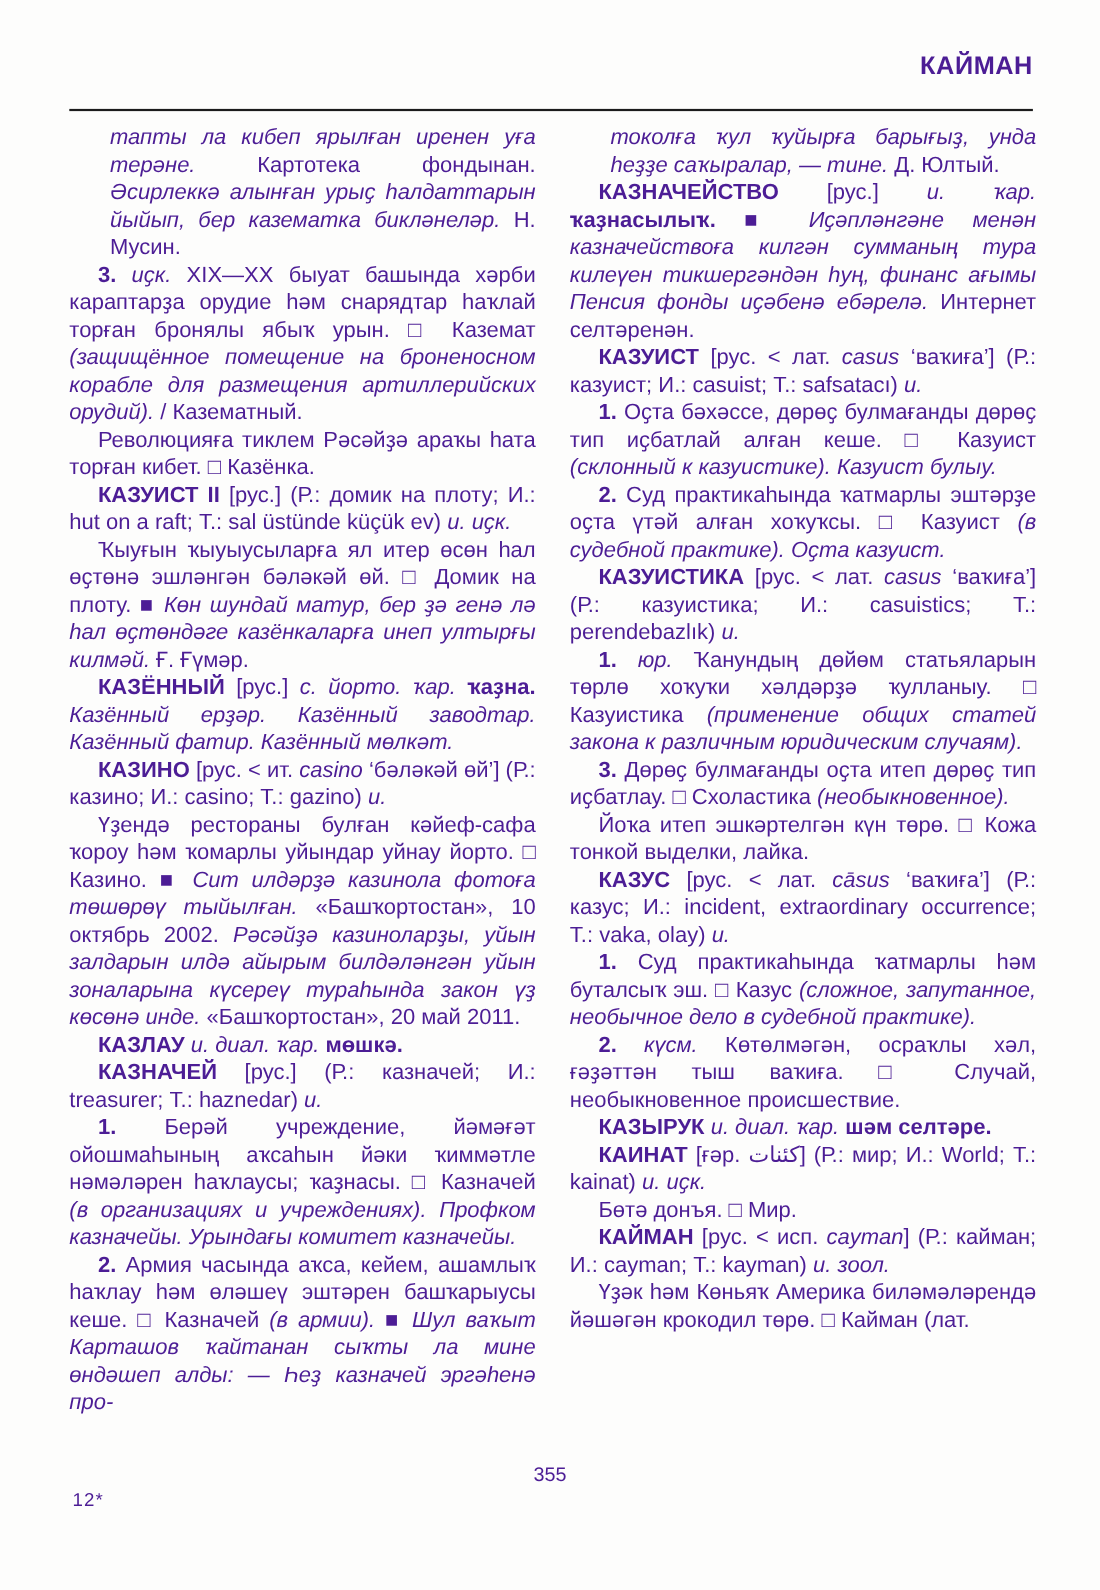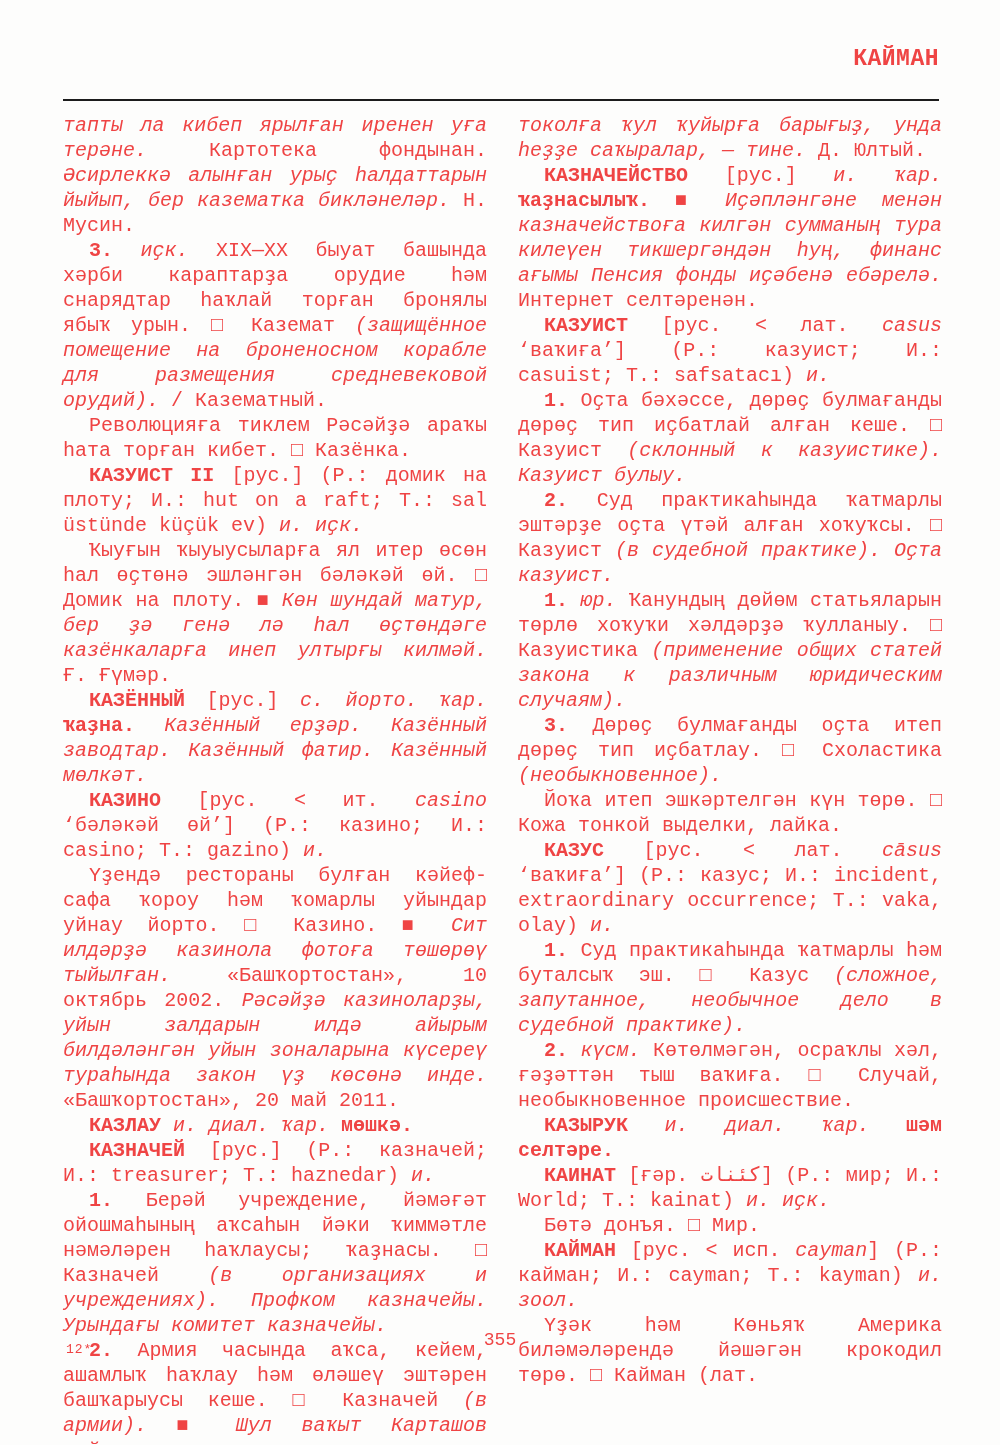--- a/index.html
+++ b/index.html
@@ -5,22 +5,22 @@
   html, body {
     margin: 0;
     padding: 0;
     background: #ffffff;
   }
   .page {
     position: relative;
     width: 1000px;
     height: 1445px;
     background: #fdfdfc;
-    font-family: Liberation Mono, monospace;
-    color: #ef4444;
+    font-family: Liberation Sans, sans-serif;
+    color: #4c1d95;
     overflow: hidden;
   }
   .page-header {
     position: absolute;
     top: 46px;
     left: 63px;
     width: 876px;
     text-align: right;
   }
   .page-header .title {
@@ -48,36 +48,37 @@
     font-size: 20px;
     line-height: 25px;
     text-align: justify;
   }
   .col p {
     margin: 0;
     text-indent: 26px;
   }
   .col p.noindent {
     text-indent: 0;
+    margin-left: 37px;
   }
   .seg-b  { font-weight: bold; }
   .seg-i  { font-style: italic; }
   .seg-r  { }
   .page-footer {
     position: absolute;
     top: 1330px;
     left: 0;
     width: 1000px;
     height: 30px;
   }
   .signature-mark {
     position: absolute;
     left: 66px;
-    top: 12px;
-    font-size: 13px;
+    top: 24px;
+    font-size: 17px;
     letter-spacing: 1px;
   }
   .page-number {
     position: absolute;
     left: 0;
     top: 0;
     width: 100%;
     text-align: center;
     font-size: 18px;
   }
@@ -89,38 +90,39 @@
 
   <div class="page-header">
     <span class="title">КАЙМАН</span>
   </div>
 
   <div class="header-rule"></div>
 
   <div class="columns">
     <div class="col" id="col-left">
         <p class="noindent"><span class="seg-i">тапты ла кибеп ярылған иренен уға терәне. </span><span class="seg-r">Картотека фондынан. </span><span class="seg-i">Әсирлеккә алынған урыҫ һалдаттарын йыйып, бер казематка бикләнеләр. </span><span class="seg-r">Н. Мусин.</span></p>
-        <p><span class="seg-b">3. </span><span class="seg-i">иҫк. </span><span class="seg-r">XIX—XX быуат башында хәрби караптарҙа орудие һәм снарядтар һаҡлай торған бронялы ябыҡ урын. □ Каземат </span><span class="seg-i">(защищённое помещение на броненосном корабле для размещения средневековой орудий). </span><span class="seg-r">/ Казематный.</span></p>
+        <p><span class="seg-b">3. </span><span class="seg-i">иҫк. </span><span class="seg-r">XIX—XX быуат башында хәрби караптарҙа орудие һәм снарядтар һаҡлай торған бронялы ябыҡ урын. □ Каземат </span><span class="seg-i">(защищённое помещение на броненосном корабле для размещения артиллерийских орудий). </span><span class="seg-r">/ Казематный.</span></p>
         <p><span class="seg-r">Революцияға тиклем Рәсәйҙә араҡы һата торған кибет. □ Казёнка.</span></p>
         <p><span class="seg-b">КАЗУИСТ II </span><span class="seg-r">[рус.] (Р.: домик на плоту; И.: hut on a raft; Т.: sal üstünde küçük ev) </span><span class="seg-i">и. иҫк.</span></p>
         <p><span class="seg-r">Ҡыуғын ҡыуыусыларға ял итер өсөн һал өҫтөнә эшләнгән бәләкәй өй. □ Домик на плоту. ■ </span><span class="seg-i">Көн шундай матур, бер ҙә генә лә һал өҫтөндәге казёнкаларға инеп ултырғы килмәй. </span><span class="seg-r">Ғ. Ғүмәр.</span></p>
         <p><span class="seg-b">КАЗЁННЫЙ </span><span class="seg-r">[рус.] </span><span class="seg-i">с. йорто. ҡар. </span><span class="seg-b">ҡаҙна. </span><span class="seg-i">Казённый ерҙәр. Казённый заводтар. Казённый фатир. Казённый мөлкәт.</span></p>
         <p><span class="seg-b">КАЗИНО </span><span class="seg-r">[рус. &lt; ит. </span><span class="seg-i">casino </span><span class="seg-r">‘бәләкәй өй’] (Р.: казино; И.: casino; Т.: gazino) </span><span class="seg-i">и.</span></p>
         <p><span class="seg-r">Үҙендә рестораны булған кәйеф-сафа ҡороу һәм ҡомарлы уйындар уйнау йорто. □ Казино. ■ </span><span class="seg-i">Сит илдәрҙә казинола фотоға төшөрөү тыйылған. </span><span class="seg-r">«Башҡортостан», 10 октябрь 2002. </span><span class="seg-i">Рәсәйҙә казиноларҙы, уйын залдарын илдә айырым билдәләнгән уйын зоналарына күсереү тураһында закон үҙ көсөнә инде. </span><span class="seg-r">«Башҡортостан», 20 май 2011.</span></p>
         <p><span class="seg-b">КАЗЛАУ </span><span class="seg-i">и. диал. ҡар. </span><span class="seg-b">мөшкә.</span></p>
         <p><span class="seg-b">КАЗНАЧЕЙ </span><span class="seg-r">[рус.] (Р.: казначей; И.: treasurer; Т.: haznedar) </span><span class="seg-i">и.</span></p>
         <p><span class="seg-b">1. </span><span class="seg-r">Берәй учреждение, йәмәғәт ойошмаһының аҡсаһын йәки ҡиммәтле нәмәләрен һаҡлаусы; ҡаҙнасы. □ Казначей </span><span class="seg-i">(в организациях и учреждениях). Профком казначейы. Урындағы комитет казначейы.</span></p>
         <p><span class="seg-b">2. </span><span class="seg-r">Армия часында аҡса, кейем, ашамлыҡ һаҡлау һәм өләшеү эштәрен башҡарыусы кеше. □ Казначей </span><span class="seg-i">(в армии). </span><span class="seg-r">■ </span><span class="seg-i">Шул ваҡыт Карташов ҡайтанан сыҡты ла мине өндәшеп алды: — Һеҙ казначей эргәһенә про-</span></p>
       </div>
     <div class="col" id="col-right">
         <p class="noindent"><span class="seg-i">токолға ҡул ҡуйырға барығыҙ, унда һеҙҙе саҡыралар, — тине. </span><span class="seg-r">Д. Юлтый.</span></p>
         <p><span class="seg-b">КАЗНАЧЕЙСТВО </span><span class="seg-r">[рус.] </span><span class="seg-i">и. ҡар. </span><span class="seg-b">ҡаҙнасылыҡ. </span><span class="seg-r">■ </span><span class="seg-i">Иҫәпләнгәне менән казначействоға килгән сумманың тура килеүен тикшергәндән һуң, финанс ағымы Пенсия фонды иҫәбенә ебәрелә. </span><span class="seg-r">Интернет селтәренән.</span></p>
         <p><span class="seg-b">КАЗУИСТ </span><span class="seg-r">[рус. &lt; лат. </span><span class="seg-i">casus </span><span class="seg-r">‘ваҡиға’] (Р.: казуист; И.: casuist; Т.: safsatacı) </span><span class="seg-i">и.</span></p>
         <p><span class="seg-b">1. </span><span class="seg-r">Оҫта бәхәссе, дөрөҫ булмағанды дөрөҫ тип иҫбатлай алған кеше. □ Казуист </span><span class="seg-i">(склонный к казуистике). Казуист булыу.</span></p>
         <p><span class="seg-b">2. </span><span class="seg-r">Суд практикаһында ҡатмарлы эштәрҙе оҫта үтәй алған хоҡуҡсы. □ Казуист </span><span class="seg-i">(в судебной практике). Оҫта казуист.</span></p>
+        <p><span class="seg-b">КАЗУИСТИКА </span><span class="seg-r">[рус. &lt; лат. </span><span class="seg-i">casus </span><span class="seg-r">‘ваҡиға’] (Р.: казуистика; И.: casuistics; Т.: perendebazlık) </span><span class="seg-i">и.</span></p>
         <p><span class="seg-b">1. </span><span class="seg-i">юр. </span><span class="seg-r">Ҡанундың дөйөм статьяларын төрлө хоҡуҡи хәлдәрҙә ҡулланыу. □ Казуистика </span><span class="seg-i">(применение общих статей закона к различным юридическим случаям).</span></p>
         <p><span class="seg-b">3. </span><span class="seg-r">Дөрөҫ булмағанды оҫта итеп дөрөҫ тип иҫбатлау. □ Схоластика </span><span class="seg-i">(необыкновенное).</span></p>
         <p><span class="seg-r">Йоҡа итеп эшкәртелгән күн төрө. □ Кожа тонкой выделки, лайка.</span></p>
         <p><span class="seg-b">КАЗУС </span><span class="seg-r">[рус. &lt; лат. </span><span class="seg-i">cāsus </span><span class="seg-r">‘ваҡиға’] (Р.: казус; И.: incident, extraordinary occurrence; Т.: vaka, olay) </span><span class="seg-i">и.</span></p>
         <p><span class="seg-b">1. </span><span class="seg-r">Суд практикаһында ҡатмарлы һәм буталсыҡ эш. □ Казус </span><span class="seg-i">(сложное, запутанное, необычное дело в судебной практике).</span></p>
         <p><span class="seg-b">2. </span><span class="seg-i">күсм. </span><span class="seg-r">Көтөлмәгән, осраҡлы хәл, ғәҙәттән тыш ваҡиға. □ Случай, необыкновенное происшествие.</span></p>
         <p><span class="seg-b">КАЗЫРУК </span><span class="seg-i">и. диал. ҡар. </span><span class="seg-b">шәм селтәре.</span></p>
         <p><span class="seg-b">КАИНАТ </span><span class="seg-r">[ғәр. كئنات] (Р.: мир; И.: World; Т.: kainat) </span><span class="seg-i">и. иҫк.</span></p>
         <p><span class="seg-r">Бөтә донъя. □ Мир.</span></p>
         <p><span class="seg-b">КАЙМАН </span><span class="seg-r">[рус. &lt; исп. </span><span class="seg-i">cayman</span><span class="seg-r">] (Р.: кайман; И.: cayman; Т.: kayman) </span><span class="seg-i">и. зоол.</span></p>

